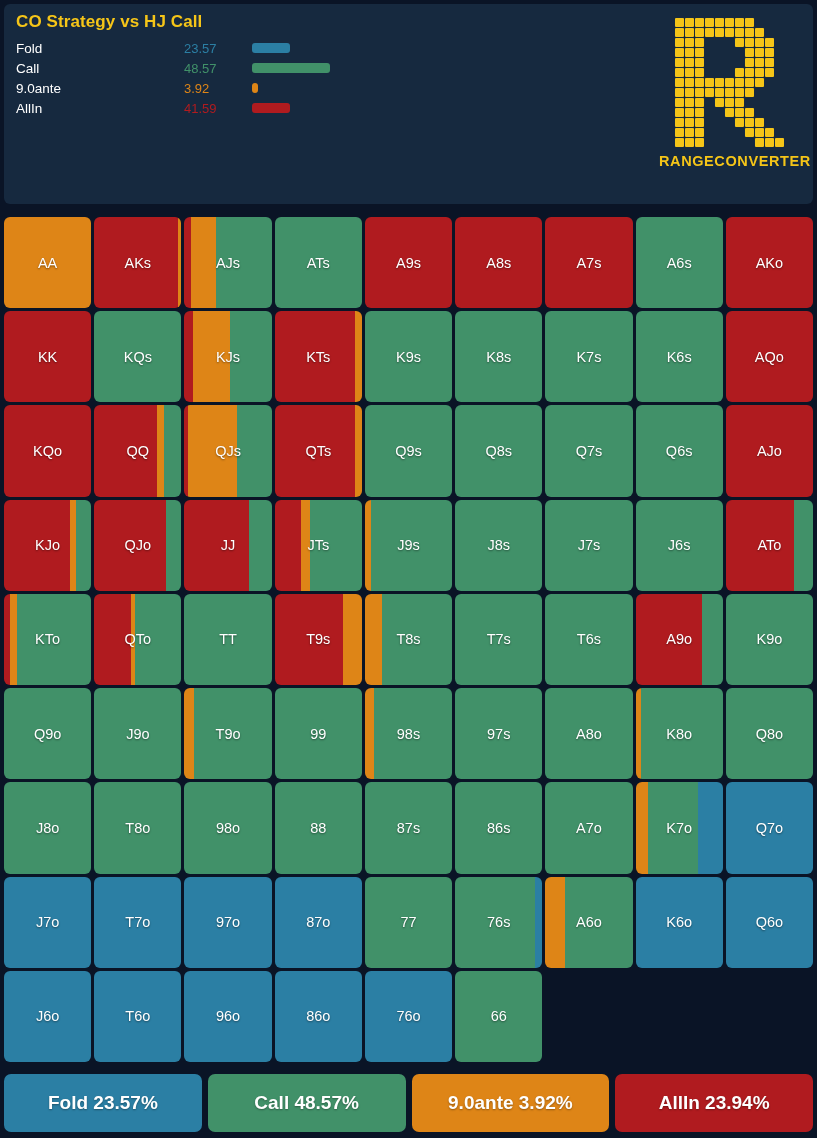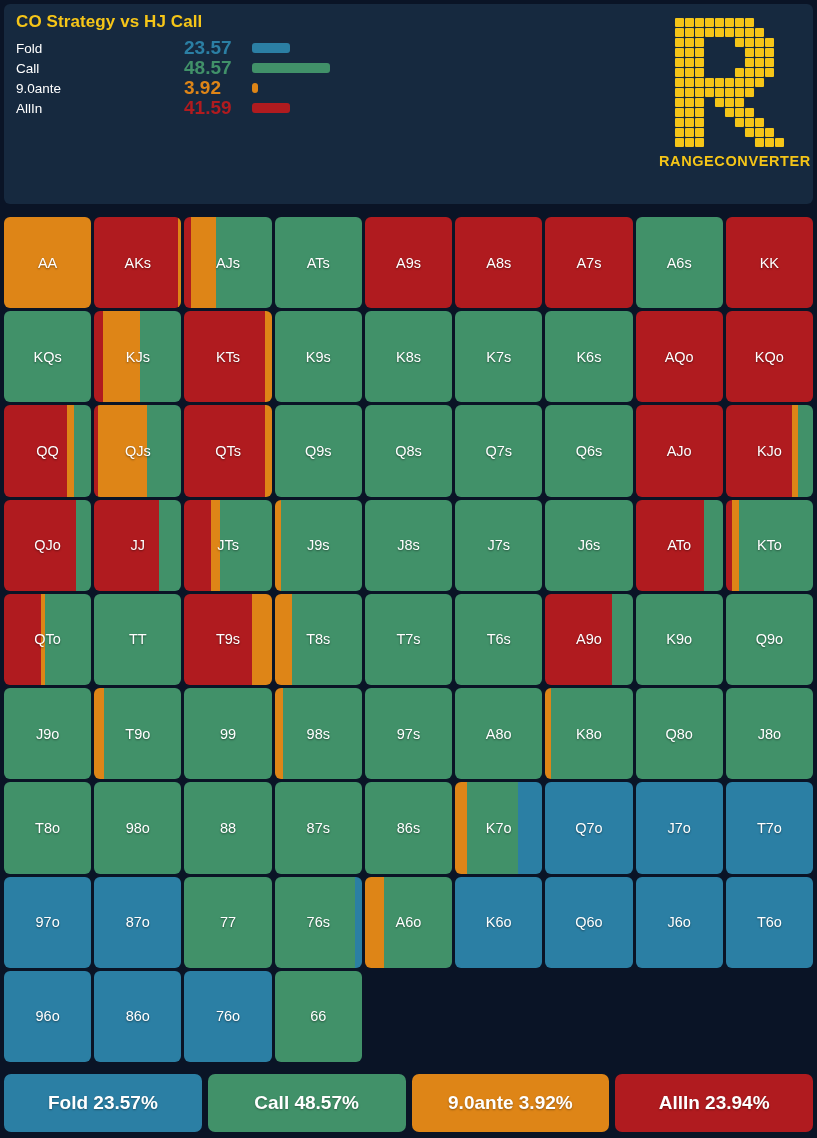--- a/index.html
+++ b/index.html
@@ -22,21 +22,21 @@
     background:#16293f;border-radius:6px;box-sizing:border-box;
     padding:8px 10px 0 10px;
   }
   .header-title{
     color:#f5c518;font-size:17px;font-weight:bold;letter-spacing:.1px;
     margin:0 0 6px 2px;
   }
   .legend{display:block;}
   .legend-row{display:flex;align-items:center;height:20px;}
   .legend-name{width:170px;color:#ffffff;font-size:13.5px;padding-left:2px;box-sizing:border-box;}
-  .legend-val{width:68px;font-size:19px;text-align:left;font-weight:bold;}
+  .legend-val{width:68px;font-size:13px;text-align:left;}
   .legend-bar-track{width:300px;height:20px;display:flex;align-items:center;}
   .legend-bar{height:10px;border-radius:3px;}
 
   
   .logo{position:absolute;right:14px;top:14px;width:140px;text-align:center;}
   .logo-grid{
     display:grid;grid-template-columns:repeat(11,9px);grid-auto-rows:9px;
     gap:1px;margin:0 auto 6px auto;width:109px;
   }
   .px{width:9px;height:9px;background:#f5c518;border-radius:1px;}
@@ -312,20 +312,26 @@
       <div class="cell">
         <div class="cell-strips">
           <div class="strip" style="width: 100%; background: rgb(65, 145, 105);"></div>
         </div>
         <span class="cell-label">A6s</span>
       </div>
       <div class="cell">
         <div class="cell-strips">
           <div class="strip" style="width: 100%; background: rgb(176, 27, 31);"></div>
         </div>
+        <span class="cell-label">AKo</span>
+      </div>
+      <div class="cell">
+        <div class="cell-strips">
+          <div class="strip" style="width: 100%; background: rgb(176, 27, 31);"></div>
+        </div>
         <span class="cell-label">KK</span>
       </div>
       <div class="cell">
         <div class="cell-strips">
           <div class="strip" style="width: 100%; background: rgb(65, 145, 105);"></div>
         </div>
         <span class="cell-label">KQs</span>
       </div>
       <div class="cell">
         <div class="cell-strips">
@@ -639,20 +645,26 @@
         <div class="cell-strips">
           <div class="strip" style="width: 100%; background: rgb(65, 145, 105);"></div>
         </div>
         <span class="cell-label">87s</span>
       </div>
       <div class="cell">
         <div class="cell-strips">
           <div class="strip" style="width: 100%; background: rgb(65, 145, 105);"></div>
         </div>
         <span class="cell-label">86s</span>
+      </div>
+      <div class="cell">
+        <div class="cell-strips">
+          <div class="strip" style="width: 100%; background: rgb(65, 145, 105);"></div>
+        </div>
+        <span class="cell-label">A7o</span>
       </div>
       <div class="cell">
         <div class="cell-strips">
           <div class="strip" style="width: 14%; background: rgb(222, 133, 23);"></div>
           <div class="strip" style="width: 58%; background: rgb(65, 145, 105);"></div>
           <div class="strip" style="width: 28%; background: rgb(43, 127, 164);"></div>
         </div>
         <span class="cell-label">K7o</span>
       </div>
       <div class="cell">

